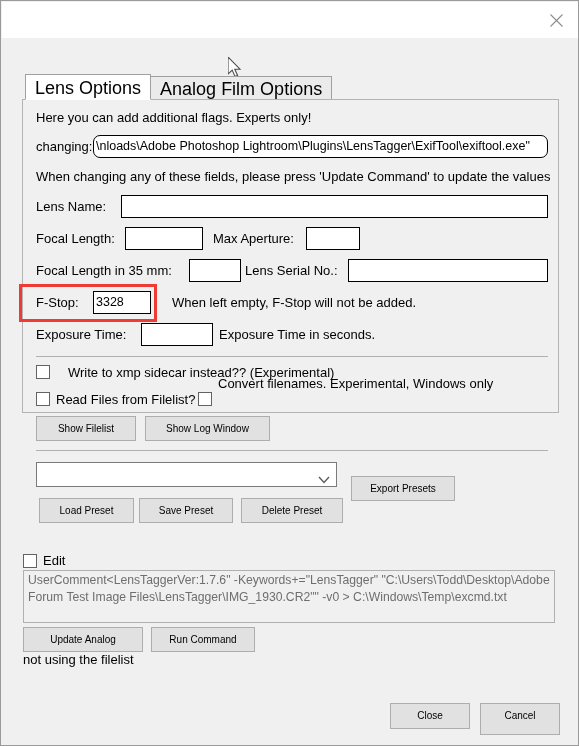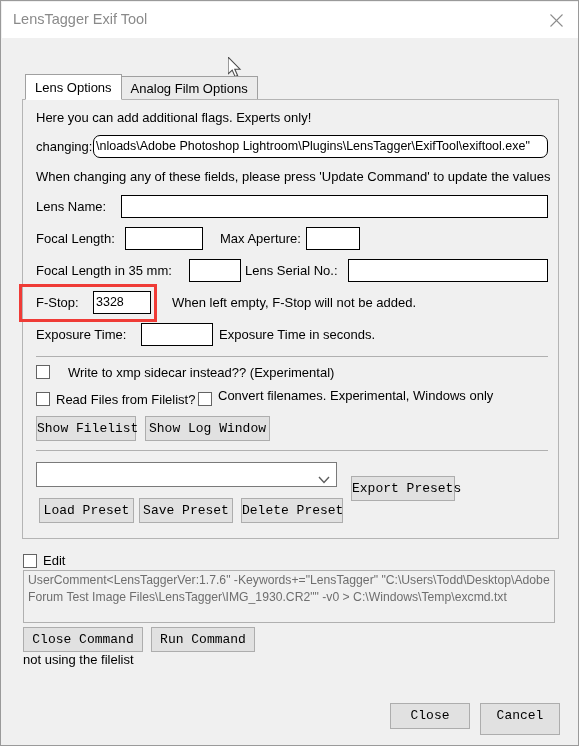--- a/index.html
+++ b/index.html
@@ -58,21 +58,21 @@
     position: absolute;
     left: 24px; top: 74px;
     height: 25px;
     display: flex;
     align-items: flex-end;
   }
   .tab {
     height: 24px;
     line-height: 24px;
     padding: 0 9px;
-    font-size: 13px;
+    font-size: 18px;
     color: #000;
     border: 1px solid #a0a0a0;
     border-bottom: none;
     background: #ebebeb;
     box-sizing: border-box;
     white-space: nowrap;
     cursor: default;
     margin-right: -1px;
   }
   .tab.active {
@@ -81,21 +81,21 @@
     line-height: 26px;
     position: relative;
     z-index: 3;
     border-bottom: 1px solid #ffffff;
   }
 
   
   .panel {
     position: absolute;
     left: 21px; top: 98px;
-    width: 537px; height: 440px;
+    width: 537px; height: 314px;
     background: #f0f0f0;
     border: 1px solid #b4b4b4;
     box-sizing: border-box;
   }
 
   .lbl {
     position: absolute;
     font-size: 13px;
     color: #000;
     white-space: nowrap;
@@ -125,22 +125,22 @@
     box-sizing: border-box;
     cursor: default;
   }
 
   
   .btn {
     position: absolute;
     background: #e1e1e1;
     border: 1px solid #adadad;
     box-sizing: border-box;
-    font-family: Liberation Mono, monospace;
-    font-size: 13px;
+    font-family: Liberation Sans, sans-serif;
+    font-size: 10px;
     color: #000;
     text-align: center;
     height: 25px;
     line-height: 23px;
     cursor: default;
     white-space: nowrap;
   }
 
   .hr {
     position: absolute;
@@ -191,21 +191,20 @@
     pointer-events: none;
     z-index: 20;
   }
 </style>
 </head>
 <body>
 
 <div id="app">
 
   <div class="titlebar">
-    <div class="title">LensTagger Exif Tool</div>
     <div class="close-btn">
       <svg width="13" height="13" viewBox="0 0 13 13">
         <line x1="0.5" y1="0.5" x2="12.5" y2="12.5" stroke="#8d8d8d" stroke-width="1.1"></line>
         <line x1="12.5" y1="0.5" x2="0.5" y2="12.5" stroke="#8d8d8d" stroke-width="1.1"></line>
       </svg>
     </div>
   </div>
 
   <div class="cursor">
     <svg width="16" height="24" viewBox="0 0 16 24">
@@ -225,21 +224,21 @@
     <div class="lbl" style="left:13px; top:39px;">changing:</div>
     <div class="tin" style="left:70px; top:35px; width:455px;border-radius:7px;">\nloads\Adobe Photoshop Lightroom\Plugins\LensTagger\ExifTool\exiftool.exe"</div>
 
     <div class="lbl" style="left:13px; top:69px;">When changing any of these fields, please press 'Update Command' to update the values</div>
 
     <div class="lbl" style="left:13px; top:99px;">Lens Name:</div>
     <div class="tin" style="left:98px; top:95px; width:427px;"></div>
 
     <div class="lbl" style="left:13px; top:131px;">Focal Length:</div>
     <div class="tin" style="left:102px; top:127px; width:78px;"></div>
-    <div class="lbl" style="left:197px; top:131px;">Max Aperture:</div>
+    <div class="lbl" style="left:190px; top:131px;">Max Aperture:</div>
     <div class="tin" style="left:283px; top:127px; width:54px;"></div>
 
     <div class="lbl" style="left:13px; top:163px;">Focal Length in 35 mm:</div>
     <div class="tin" style="left:166px; top:159px; width:52px;"></div>
     <div class="lbl" style="left:222px; top:163px;">Lens Serial No.:</div>
     <div class="tin" style="left:325px; top:159px; width:200px;"></div>
 
     <div class="lbl" style="left:13px; top:195px;">F-Stop:</div>
     <div class="tin" style="left:70px; top:191px; width:58px;">3328</div>
     <div class="lbl" style="left:133px; top:195px;margin-left:16px;">When left empty, F-Stop will not be added.</div>
@@ -249,21 +248,21 @@
     <div class="lbl" style="left:196px; top:227px;">Exposure Time in seconds.</div>
 
     <div class="hr" style="left:13px; top:256px; width:512px;"></div>
 
     <div class="cb" style="left:13px; top:265px;"></div>
     <div class="lbl" style="left:33px; top:265px;margin-left:12px;">Write to xmp sidecar instead?? (Experimental)</div>
 
     <div class="cb" style="left:13px; top:292px;"></div>
     <div class="lbl" style="left:33px; top:292px;">Read Files from Filelist?</div>
     <div class="cb" style="left:175px; top:292px;"></div>
-    <div class="lbl" style="left:195px; top:276px;margin-top:12px;">Convert filenames. Experimental, Windows only</div>
+    <div class="lbl" style="left:195px; top:276px;">Convert filenames. Experimental, Windows only</div>
 
     <div class="btn" style="left:13px; top:316px; width:100px;">Show Filelist</div>
     <div class="btn" style="left:122px; top:316px; width:125px;">Show Log Window</div>
 
     <div class="hr" style="left:13px; top:350px; width:512px;"></div>
 
     <div class="combo">
       <span class="lbl" style="left:4px; top:4px; font-size:12.5px;"></span>
       <span class="arrow">
         <svg width="12" height="8" viewBox="0 0 12 8">
@@ -278,21 +277,21 @@
     <div class="btn" style="left:328px; top:376px; width:104px;">Export Presets</div>
   </div>
 
   <div class="annot"></div>
 
   <div class="cb" style="left:22px; top:553px;"></div>
   <div class="lbl" style="left:42px; top:552px;">Edit</div>
 
   <div class="cmdbox">UserComment&lt;LensTaggerVer:1.7.6" -Keywords+="LensTagger" "C:\Users\Todd\Desktop\Adobe Forum Test Image Files\LensTagger\IMG_1930.CR2"" -v0 &gt; C:\Windows\Temp\excmd.txt</div>
 
-  <div class="btn" style="left:22px; top:626px; width:120px;">Close Command</div>
+  <div class="btn" style="left:22px; top:626px; width:120px;">Update Analog</div>
   <div class="btn" style="left:150px; top:626px; width:104px;">Run Command</div>
 
   <div class="lbl" style="left:22px; top:651px;">not using the filelist</div>
 
   <div class="btn" style="left:389px; top:702px; width:80px; height:26px; line-height:24px;">Close</div>
   <div class="btn" style="left:479px; top:702px; width:80px; height:32px; line-height:24px;">Cancel</div>
 
 </div>
 
 </body></html>

